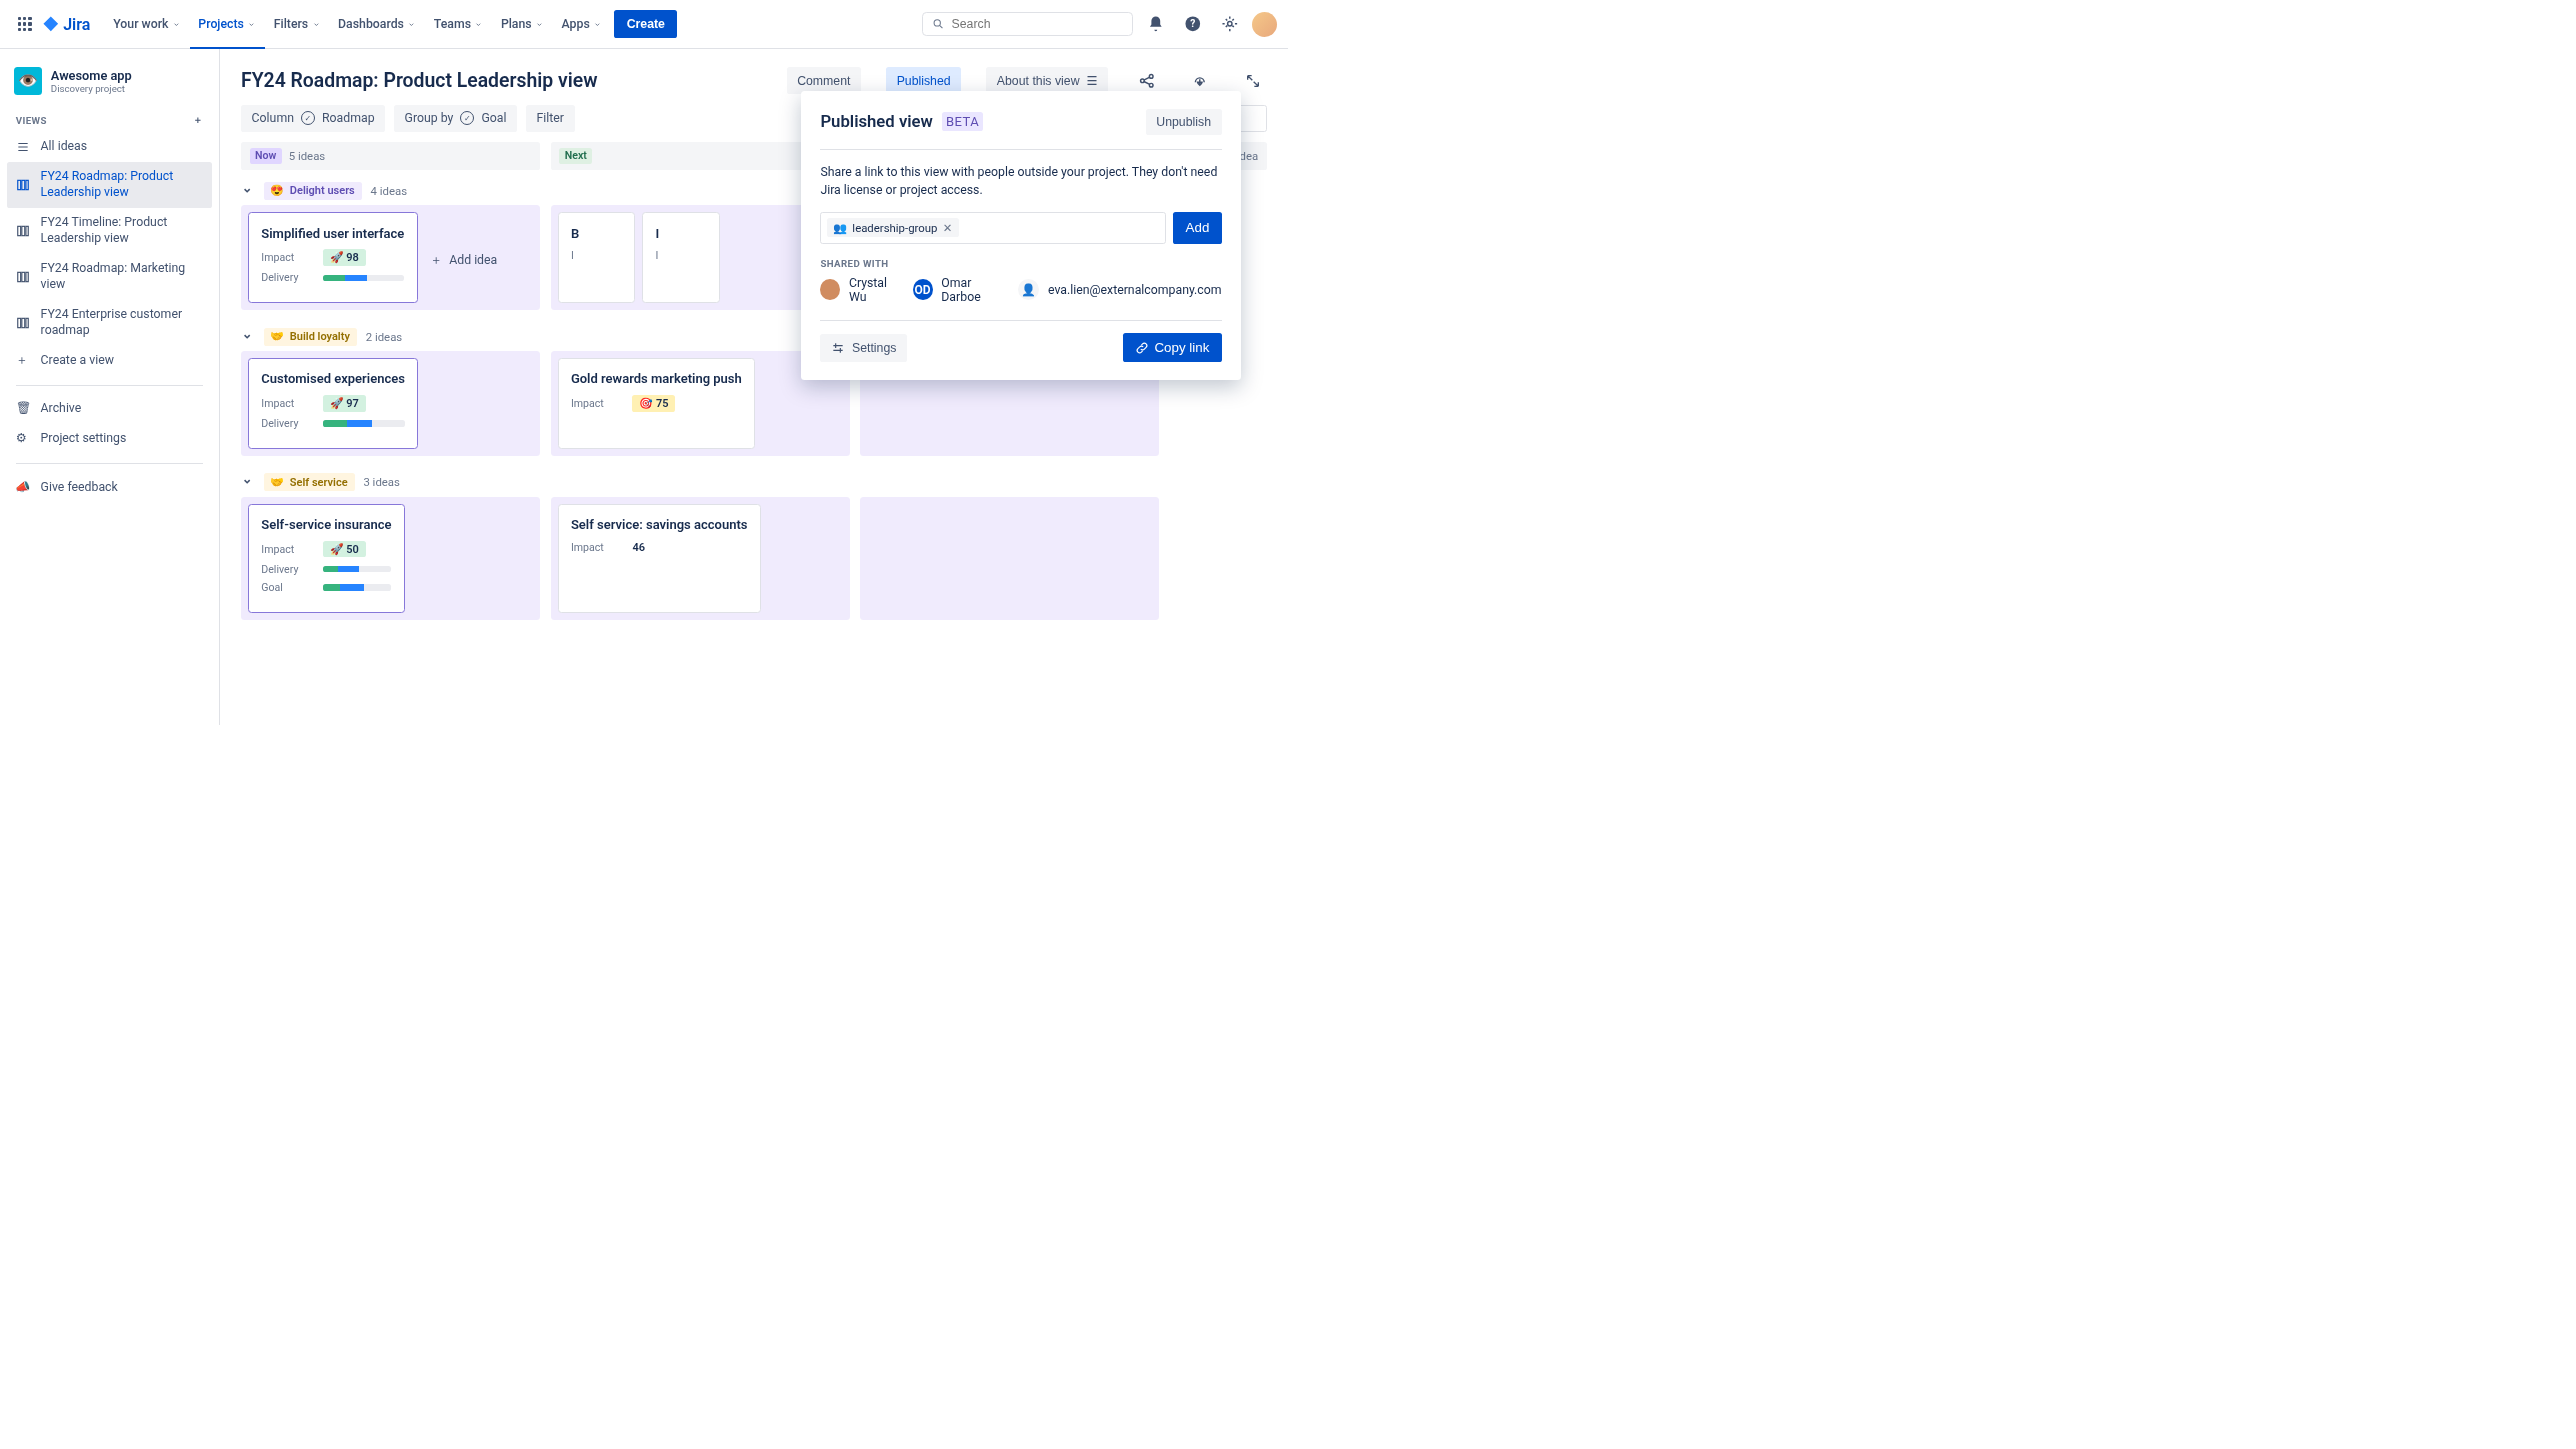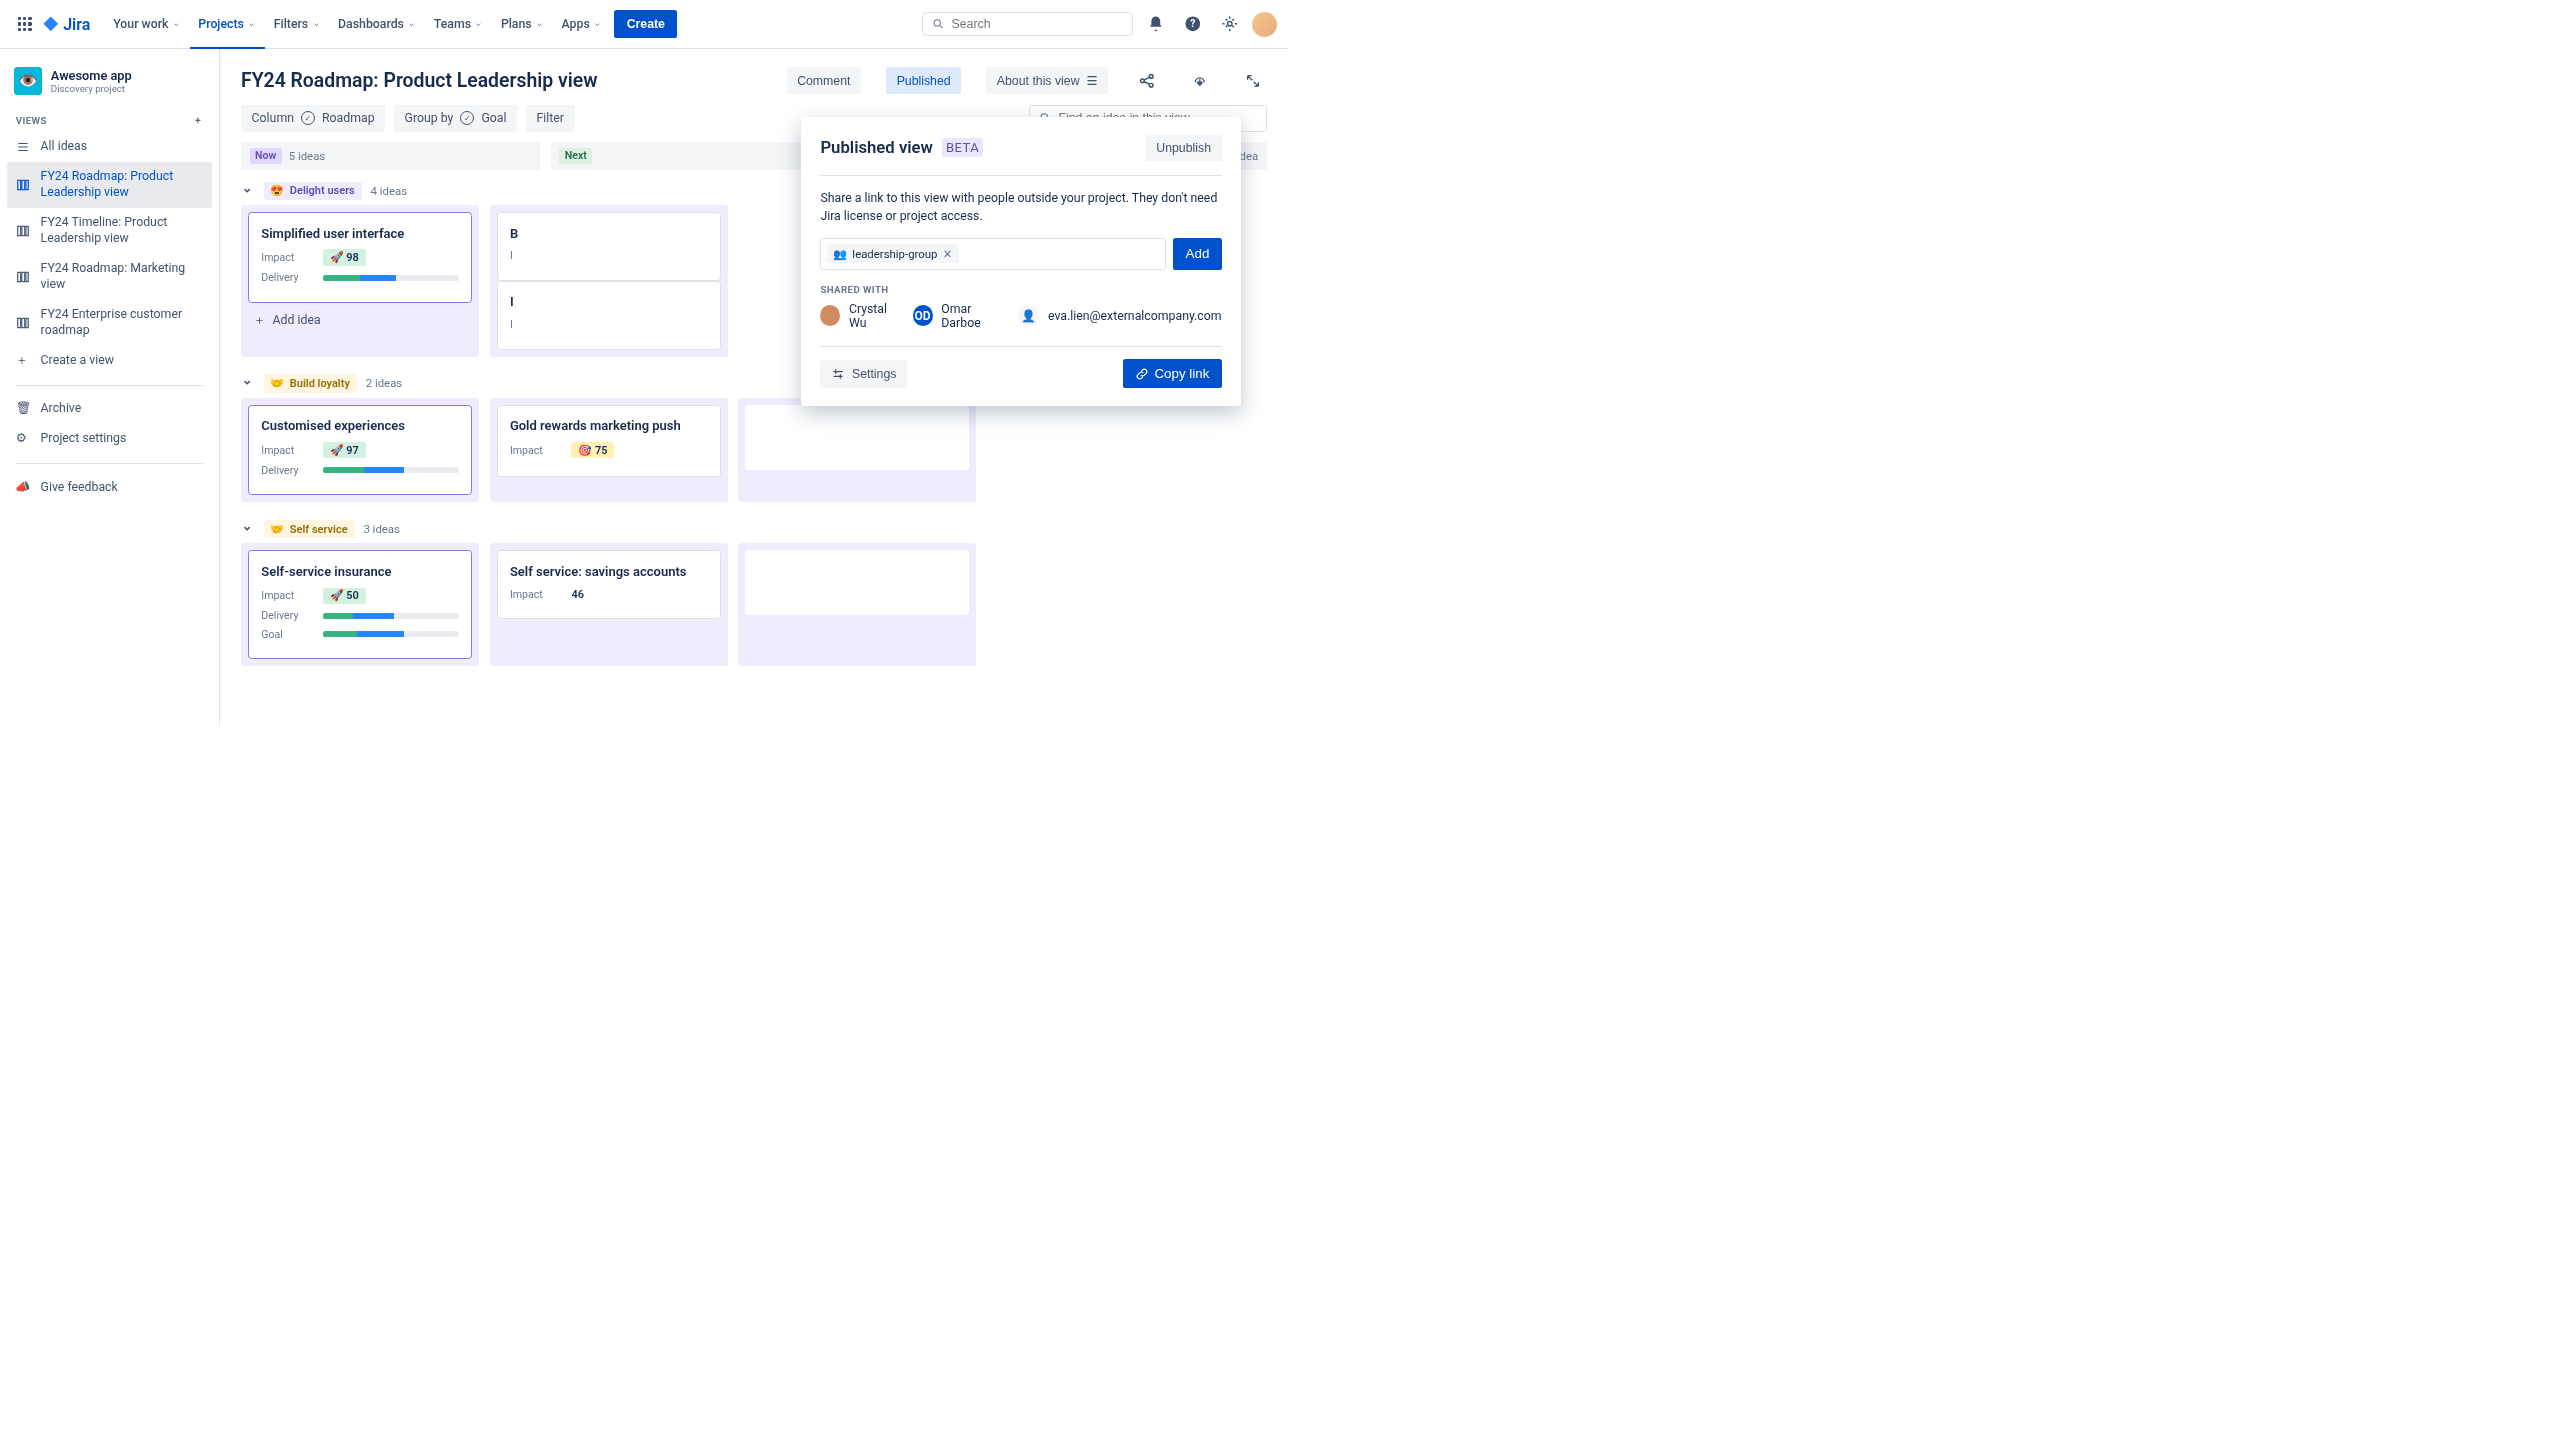--- a/index.html
+++ b/index.html
@@ -64,39 +64,39 @@
 
 .group { margin-bottom:12.3px; }
 .group-head { display:flex; align-items:center; gap:8.8px; padding:5.3px 0; }
 .group-chevron { width:14px; height:14px; cursor:pointer; color:#42526e; }
 .group-label { display:flex; align-items:center; gap:5.3px; background:#f0ebfd; padding:2.6px 7px; border-radius:2.6px; font-size:11px; font-weight:600; color:#5e4db2; }
 .group-label.loyalty { background:#fff5e0; color:#946f00; }
 .group-label.self { background:#fff5e0; color:#946f00; }
 .group-count { color:#6b778c; font-size:11.4px; }
 
 .cards-row { display:flex; gap:10.6px; }
-.col { width:238px; display:flex; flex-direction:column; background:#f0ebfd; padding:7px; border-radius:3.5px; }
+.col { width:299px; display:flex; flex-direction:row; gap:7px; background:#f0ebfd; padding:7px; border-radius:3.5px; }
 .card { background:#fff; border:0.9px solid #dfe1e6; border-radius:3.5px; padding:12.3px; }
 .card.highlighted { border:1.8px solid #8777d9; }
 .card-title { font-weight:600; font-size:13px; margin-bottom:8.8px; }
 .card-row { display:flex; align-items:center; gap:10.6px; margin-bottom:5.3px; }
 .card-label { width:51px; font-size:10.6px; color:#6b778c; }
 .impact-badge { background:#d3f1e0; border-radius:2.6px; padding:1.8px 7px; font-size:11px; font-weight:600; display:flex; align-items:center; gap:3.5px; }
 .impact-badge.yellow { background:#fff0b3; }
 .impact-plain { font-weight:600; font-size:11px; }
 .delivery-bar { flex:1; height:6.2px; background:#ebecf0; border-radius:2.6px; display:flex; overflow:hidden; }
 .delivery-bar .seg { height:100%; }
 .seg.green { background:#36b37e; }
 .seg.blue { background:#2684ff; }
 .add-idea { display:flex; align-items:center; gap:7px; padding:8.8px 5.3px 3.5px; color:#42526e; font-size:12.3px; cursor:pointer; }
 
 .placeholder-card { background:#fff; border-radius:3.5px; height:65px; }
 
 
-.popover { position:absolute; top:42px; left:581px; width:440px; background:#fff; border-radius:3.5px; box-shadow:0 7px 21px rgba(9,30,66,0.25); padding:17.6px 19.4px; z-index:100;margin-top:26px; }
+.popover { position:absolute; top:42px; left:581px; width:440px; background:#fff; border-radius:3.5px; box-shadow:0 7px 21px rgba(9,30,66,0.25); padding:17.6px 19.4px; z-index:100; }
 .pop-head { display:flex; align-items:center; gap:8.8px; margin-bottom:14px; }
 .pop-title { font-size:16.7px; font-weight:600; }
 .beta { background:#eae6ff; color:#5e4db2; font-size:13px; font-weight:400; padding:1.8px 4.4px; border-radius:2.6px; letter-spacing:0.4px; }
 .unpublish { margin-left:auto; background:#f4f5f7; border:none; padding:6.2px 10.6px; border-radius:2.6px; font-weight:500; cursor:pointer; color:#42526e; font-size:12.3px; }
 .pop-desc { font-size:12.3px; color:#172b4d; margin-bottom:12.3px; line-height:1.45; border-top:0.9px solid #dfe1e6; padding-top:14px; }
 .share-input { display:flex; gap:7px; margin-bottom:14px; }
 .chip-box { flex:1; border:0.9px solid #dfe1e6; border-radius:2.6px; padding:5.3px; display:flex; flex-wrap:wrap; gap:3.5px; }
 .chip { background:#f4f5f7; border-radius:2.6px; padding:2.6px 6.2px; font-size:11.4px; display:flex; align-items:center; gap:5.3px; }
 .chip-x { cursor:pointer; color:#6b778c; font-size:11.4px; }
 .add-btn { background:#0052cc; color:#fff; border:none; padding:6.2px 12.3px; border-radius:2.6px; font-weight:500; cursor:pointer; }

